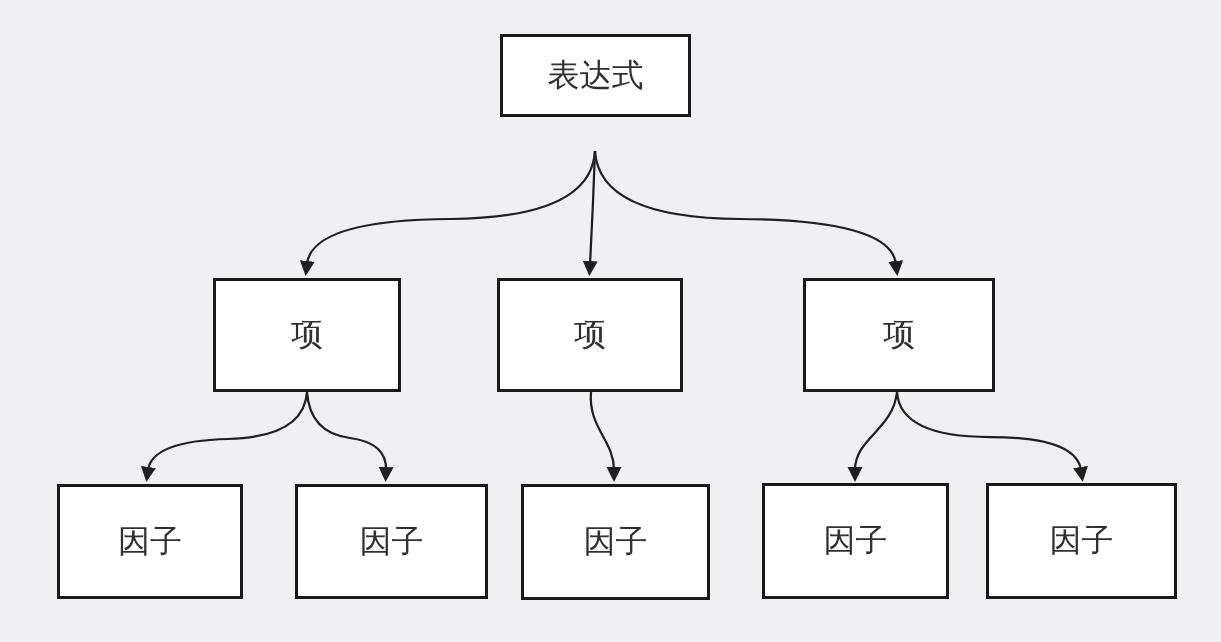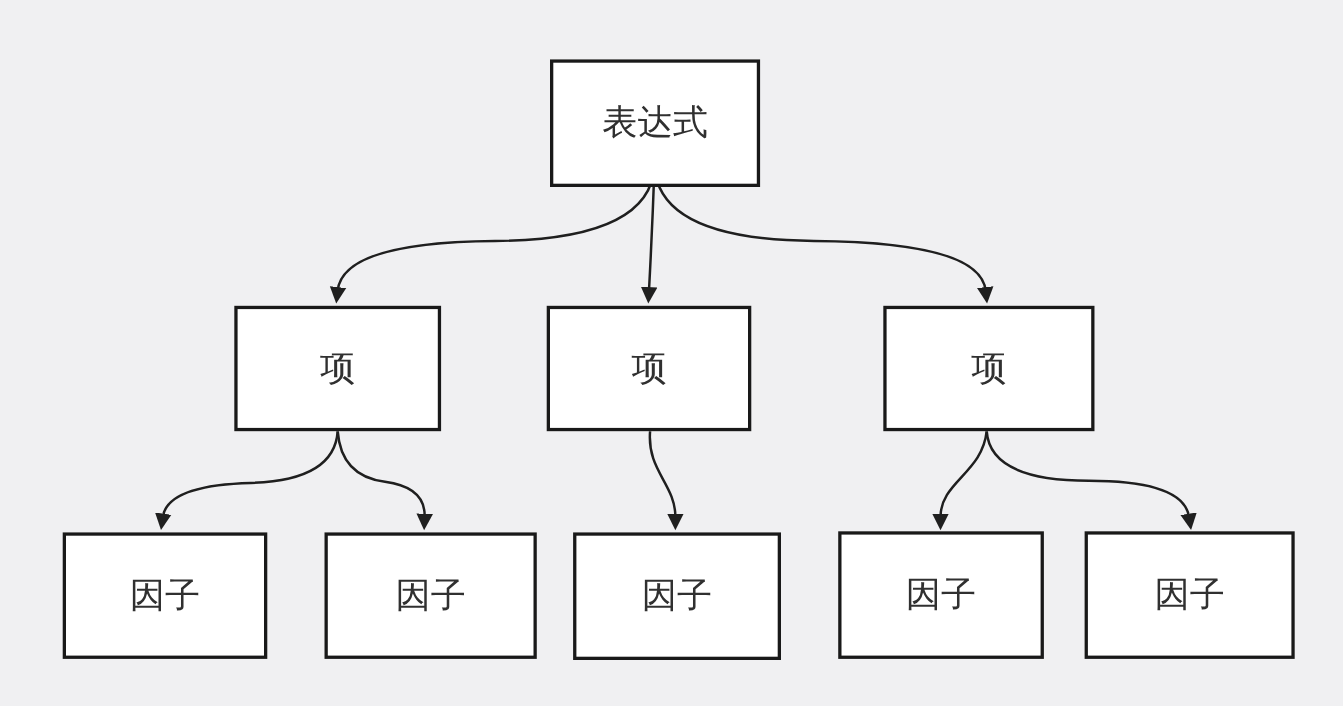--- a/index.html
+++ b/index.html
@@ -33,21 +33,21 @@
     background: #ffffff;
     border: 3px solid #191919;
     display: flex;
     align-items: center;
     justify-content: center;
     font-size: 32px;
     color: #303030;
     white-space: nowrap;
   }
   
-  .n-root { left: 500px; top: 34px;  width: 191px; height: 116px; margin-top: 20px; }
+  .n-root { left: 500px; top: 34px;  width: 191px; height: 83px; }
   .n-t1   { left: 213px; top: 278px; width: 188px; height: 114px; }
   .n-t2   { left: 497px; top: 278px; width: 186px; height: 114px; }
   .n-t3   { left: 803px; top: 278px; width: 192px; height: 114px; }
   .n-f1   { left: 57px;  top: 484px; width: 186px; height: 115px; }
   .n-f2   { left: 295px; top: 484px; width: 193px; height: 115px; }
   .n-f3   { left: 521px; top: 484px; width: 189px; height: 116px; }
   .n-f4   { left: 762px; top: 483px; width: 187px; height: 116px; }
   .n-f5   { left: 986px; top: 483px; width: 191px; height: 116px; }
 </style>
 </head>

